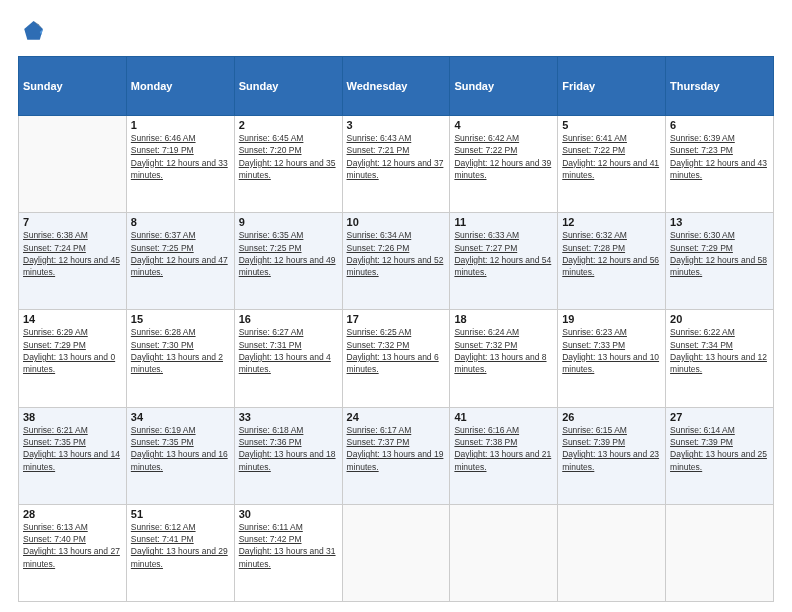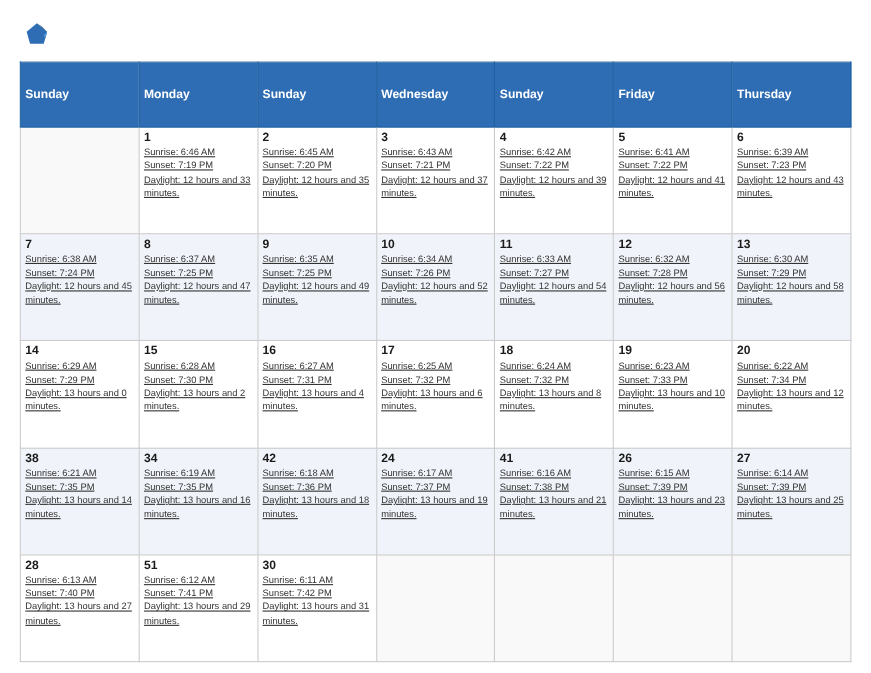--- a/index.html
+++ b/index.html
@@ -227,21 +227,21 @@
         <tr>
           <td>
             <span class="day-num">38</span>
             <div class="day-info">Sunrise: 6:21 AM<br>Sunset: 7:35 PM<br>Daylight: 13 hours and 14 minutes.</div>
           </td>
           <td>
             <span class="day-num">34</span>
             <div class="day-info">Sunrise: 6:19 AM<br>Sunset: 7:35 PM<br>Daylight: 13 hours and 16 minutes.</div>
           </td>
           <td>
-            <span class="day-num">42</span>
+            <span class="day-num">33</span>
             <div class="day-info">Sunrise: 6:18 AM<br>Sunset: 7:36 PM<br>Daylight: 13 hours and 18 minutes.</div>
           </td>
           <td>
             <span class="day-num">24</span>
             <div class="day-info">Sunrise: 6:17 AM<br>Sunset: 7:37 PM<br>Daylight: 13 hours and 19 minutes.</div>
           </td>
           <td>
             <span class="day-num">41</span>
             <div class="day-info">Sunrise: 6:16 AM<br>Sunset: 7:38 PM<br>Daylight: 13 hours and 21 minutes.</div>
           </td>

